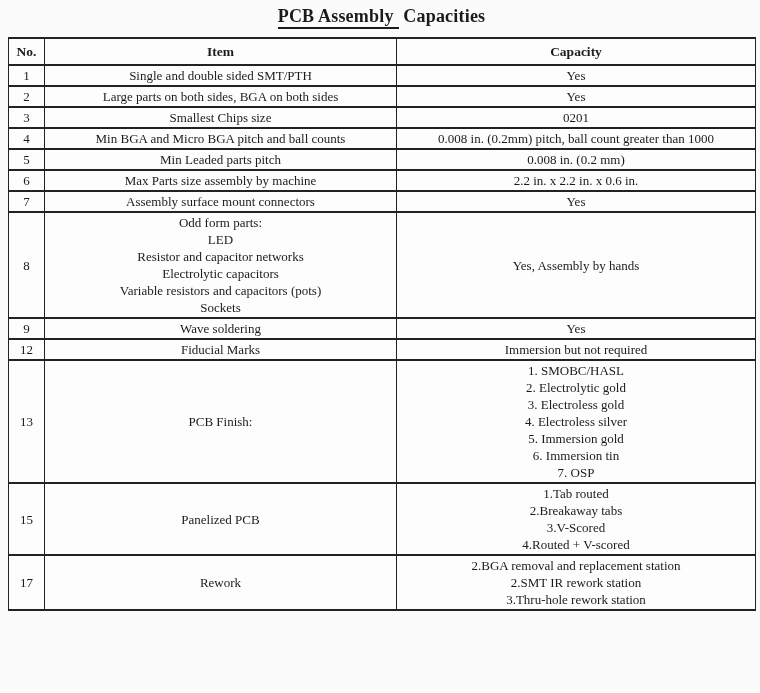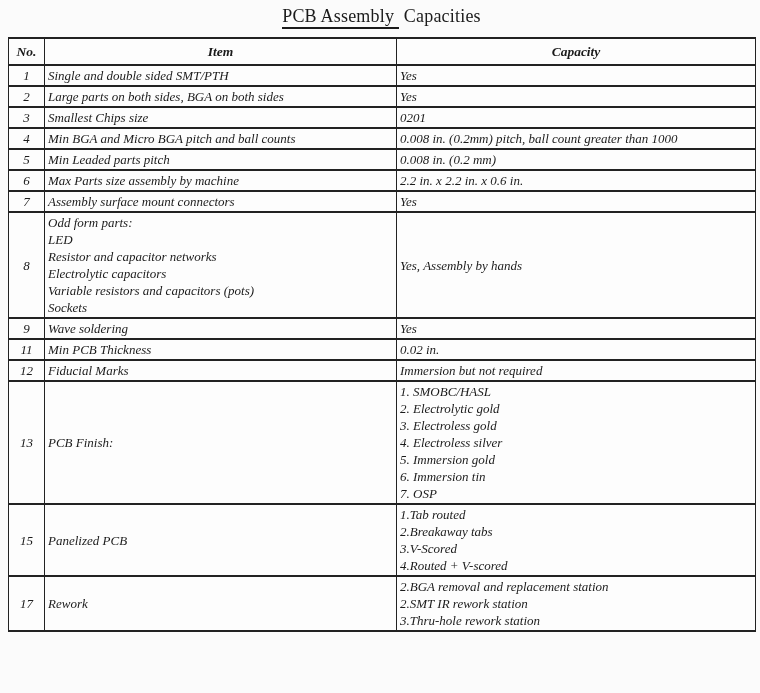--- a/index.html
+++ b/index.html
@@ -12,21 +12,21 @@
     width: 760px;
     min-height: 693px;
     box-sizing: border-box;
     padding: 6px 5px 3px 8px;
     font-family: "Liberation Serif", "DejaVu Serif", serif;
     color: #1b1b1b;
   }
   .doc-title {
     text-align: center;
     font-size: 18px;
-    font-weight: normal;
+    font-weight: bold;
     margin: 0 0 10px 0;
     letter-spacing: 0.2px;
   }
   .doc-title .underlined {
     border-bottom: 2px solid #1b1b1b;
     padding-right: 5px;
     padding-bottom: 1px;
   }
   table.cap-table {
     border-collapse: collapse;
@@ -40,33 +40,32 @@
   .cap-table th, .cap-table td {
     border-left: 1px solid #222;
     border-right: 1px solid #222;
     border-top: 2px solid #222;
     border-bottom: 2px solid #222;
     font-size: 13px;
     line-height: 17px;
     padding: 1px 3px;
     vertical-align: middle;
     overflow: hidden;
-    font-style: italic;
   }
   .cap-table th {
     font-size: 13.5px;
     font-weight: bold;
     text-align: center;
     padding: 4px 3px;
   }
   .cap-table td.no-cell {
     text-align: center;
   }
   .cap-table td.item-cell, .cap-table td.cap-cell {
-    text-align: left;
+    text-align: center;
   }
   .cell-line {
     white-space: nowrap;
   }
 </style>
 </head>
 <body>
 
 <div class="page">
 
@@ -185,31 +184,20 @@
           </td>
           <td class="item-cell">
             <div class="cell-line">Wave soldering</div>
           </td>
           <td class="cap-cell">
             <div class="cell-line">Yes</div>
           </td>
         </tr>
         <tr>
           <td class="no-cell">
-            <div class="cell-line">11</div>
-          </td>
-          <td class="item-cell">
-            <div class="cell-line">Min PCB Thickness</div>
-          </td>
-          <td class="cap-cell">
-            <div class="cell-line">0.02 in.</div>
-          </td>
-        </tr>
-        <tr>
-          <td class="no-cell">
             <div class="cell-line">12</div>
           </td>
           <td class="item-cell">
             <div class="cell-line">Fiducial Marks</div>
           </td>
           <td class="cap-cell">
             <div class="cell-line">Immersion but not required</div>
           </td>
         </tr>
         <tr>

